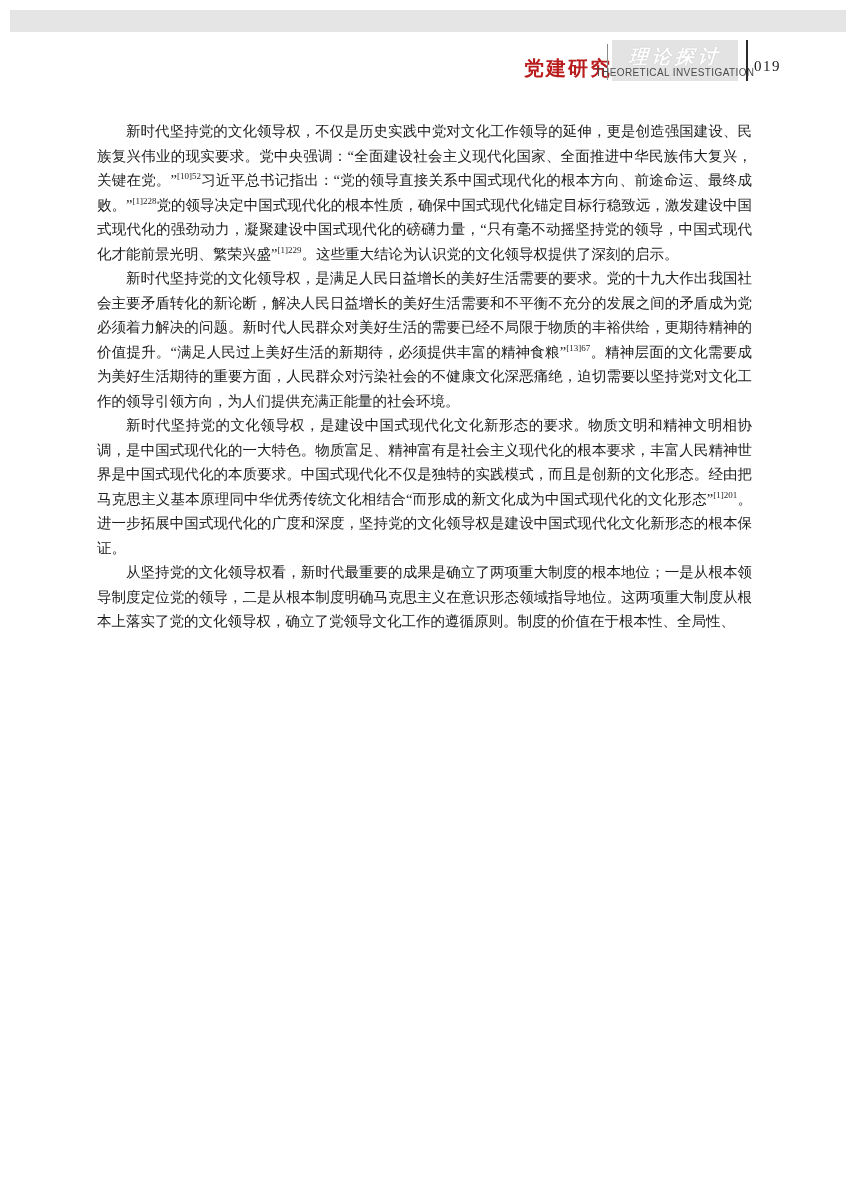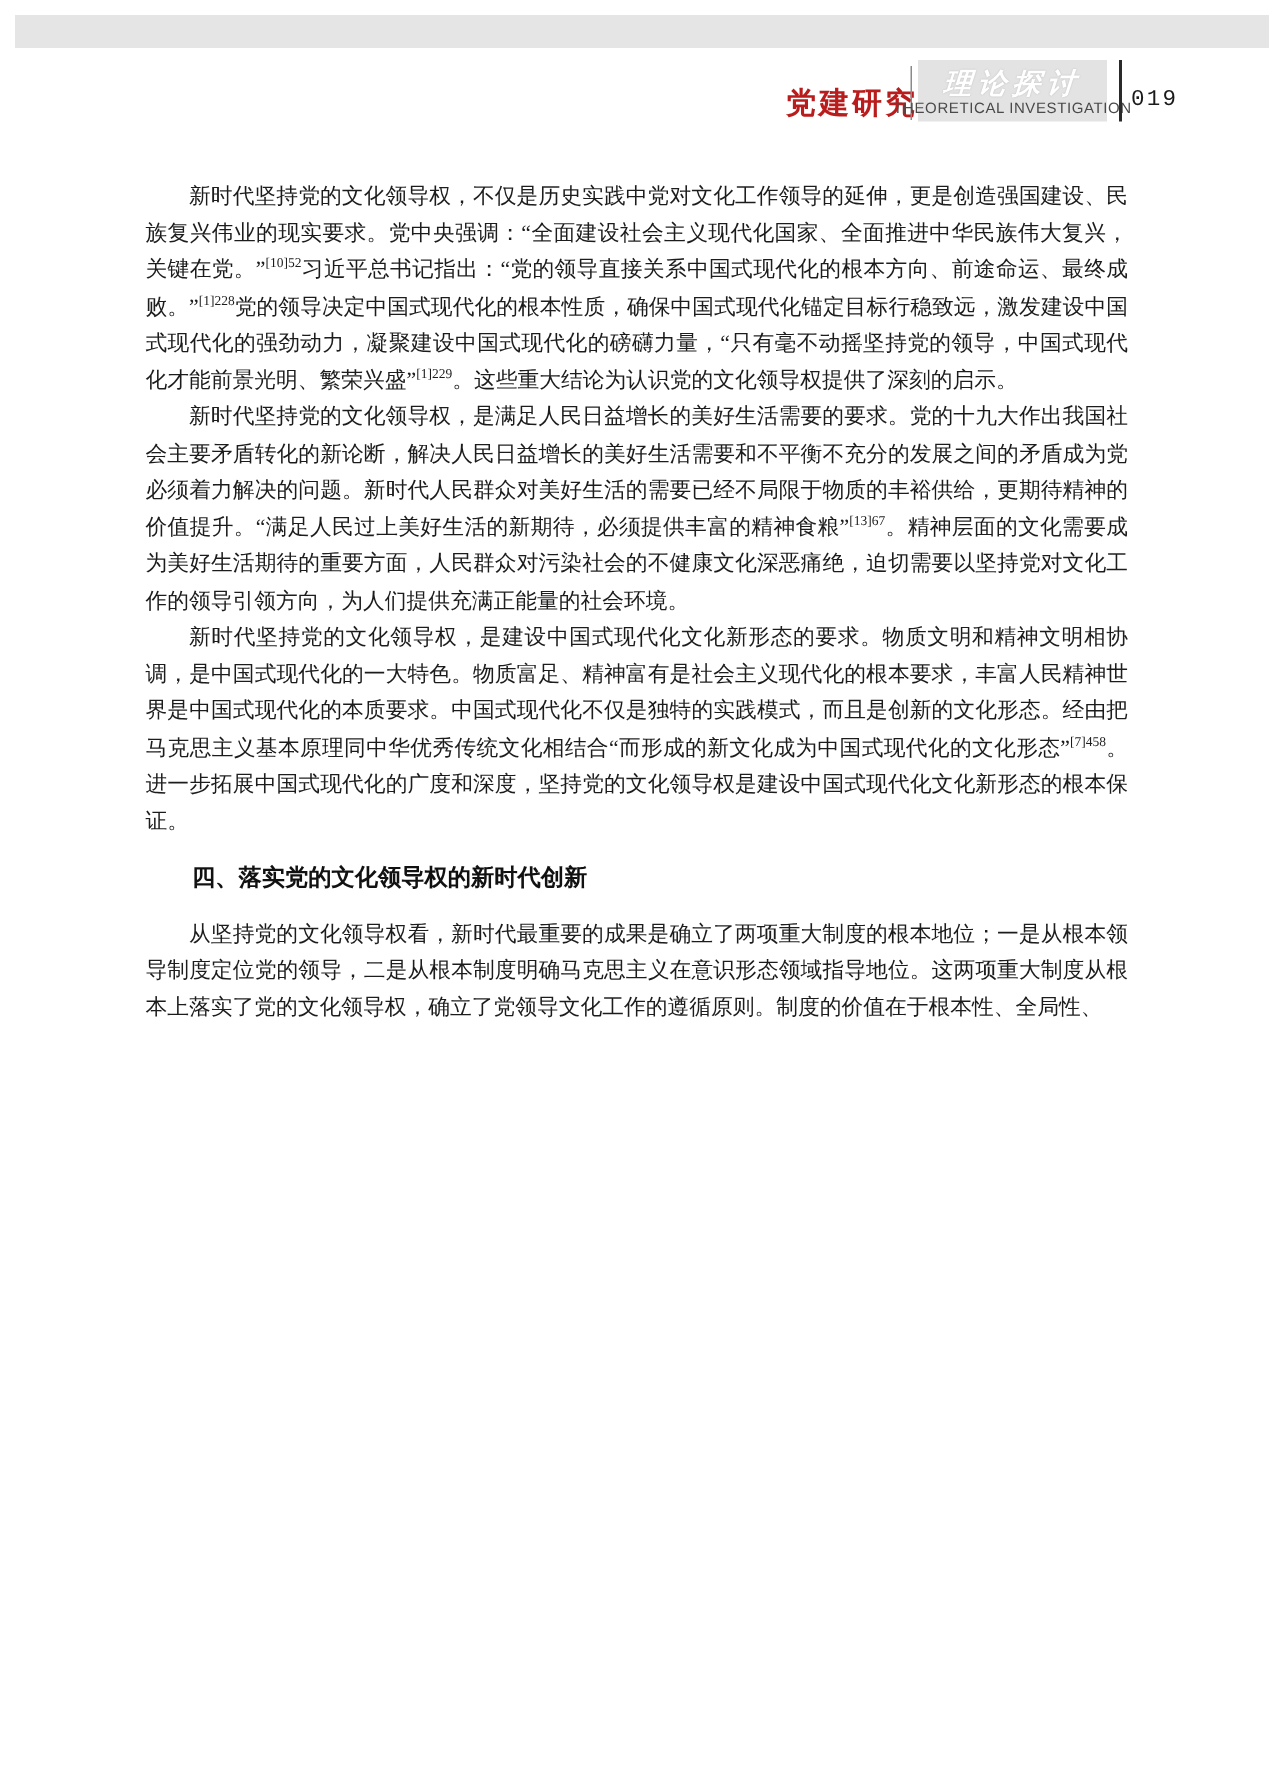--- a/index.html
+++ b/index.html
@@ -22,21 +22,21 @@
   .column-zh{
     font-family:"DejaVu Serif","Liberation Serif",serif;font-style:italic;font-weight:bold;
     font-size:19px;line-height:22px;color:#ffffff;letter-spacing:4px;white-space:nowrap;
     text-shadow:0 0 1px rgba(120,120,120,0.45);transform:skewX(-4deg);
   }
   .column-en{
     font-family:"Liberation Sans","DejaVu Sans",sans-serif;font-size:10px;line-height:11px;
     color:#4a4a4a;letter-spacing:0.4px;white-space:nowrap;padding-bottom:3px;
   }
   .page-number{
-    position:absolute;left:754px;top:58px;font-family:Liberation Mono, monospace;
+    position:absolute;left:754px;top:58px;font-family:Liberation Serif, serif;
     font-size:15px;letter-spacing:1.5px;color:#1a1a1a;
   }
   .body-text{
     position:absolute;left:97px;top:119px;width:655px;
     font-size:14.5px;line-height:24.5px;text-align:justify;text-justify:inter-ideograph;
     color:#1c1c1c;
   }
   .para{margin:0;text-indent:2em;}
   .para.no-indent{text-indent:0;}
   .para sup{font-size:9px;line-height:0;vertical-align:super;letter-spacing:0;}
@@ -59,20 +59,19 @@
     <div class="column-en">THEORETICAL INVESTIGATION</div>
   </div>
 
   <div class="divider divider-2"></div>
   <div class="page-number">019</div>
 
   <div class="body-text">
     <div>
         <p class="para">新时代坚持党的文化领导权，不仅是历史实践中党对文化工作领导的延伸，更是创造强国建设、民族复兴伟业的现实要求。党中央强调：“全面建设社会主义现代化国家、全面推进中华民族伟大复兴，关键在党。”<sup>[10]52</sup>习近平总书记指出：“党的领导直接关系中国式现代化的根本方向、前途命运、最终成败。”<sup>[1]228</sup>党的领导决定中国式现代化的根本性质，确保中国式现代化锚定目标行稳致远，激发建设中国式现代化的强劲动力，凝聚建设中国式现代化的磅礴力量，“只有毫不动摇坚持党的领导，中国式现代化才能前景光明、繁荣兴盛”<sup>[1]229</sup>。这些重大结论为认识党的文化领导权提供了深刻的启示。</p>
         <p class="para">新时代坚持党的文化领导权，是满足人民日益增长的美好生活需要的要求。党的十九大作出我国社会主要矛盾转化的新论断，解决人民日益增长的美好生活需要和不平衡不充分的发展之间的矛盾成为党必须着力解决的问题。新时代人民群众对美好生活的需要已经不局限于物质的丰裕供给，更期待精神的价值提升。“满足人民过上美好生活的新期待，必须提供丰富的精神食粮”<sup>[13]67</sup>。精神层面的文化需要成为美好生活期待的重要方面，人民群众对污染社会的不健康文化深恶痛绝，迫切需要以坚持党对文化工作的领导引领方向，为人们提供充满正能量的社会环境。</p>
-        <p class="para">新时代坚持党的文化领导权，是建设中国式现代化文化新形态的要求。物质文明和精神文明相协调，是中国式现代化的一大特色。物质富足、精神富有是社会主义现代化的根本要求，丰富人民精神世界是中国式现代化的本质要求。中国式现代化不仅是独特的实践模式，而且是创新的文化形态。经由把马克思主义基本原理同中华优秀传统文化相结合“而形成的新文化成为中国式现代化的文化形态”<sup>[7]458</sup>。进一步拓展中国式现代化的广度和深度，坚持党的文化领导权是建设中国式现代化文化新形态的根本保证。</p>
+        <p class="para">新时代坚持党的文化领导权，是建设中国式现代化文化新形态的要求。物质文明和精神文明相协调，是中国式现代化的一大特色。物质富足、精神富有是社会主义现代化的根本要求，丰富人民精神世界是中国式现代化的本质要求。中国式现代化不仅是独特的实践模式，而且是创新的文化形态。经由把马克思主义基本原理同中华优秀传统文化相结合“而形成的新文化成为中国式现代化的文化形态”<sup>[1]201</sup>。进一步拓展中国式现代化的广度和深度，坚持党的文化领导权是建设中国式现代化文化新形态的根本保证。</p>
       </div>
-    <h3 class="section-heading">四、落实党的文化领导权的新时代创新</h3>
     <div>
         <p class="para">从坚持党的文化领导权看，新时代最重要的成果是确立了两项重大制度的根本地位；一是从根本领导制度定位党的领导，二是从根本制度明确马克思主义在意识形态领域指导地位。这两项重大制度从根本上落实了党的文化领导权，确立了党领导文化工作的遵循原则。制度的价值在于根本性、全局性、</p>
       </div>
   </div>
 </div>
 
 </body></html>

